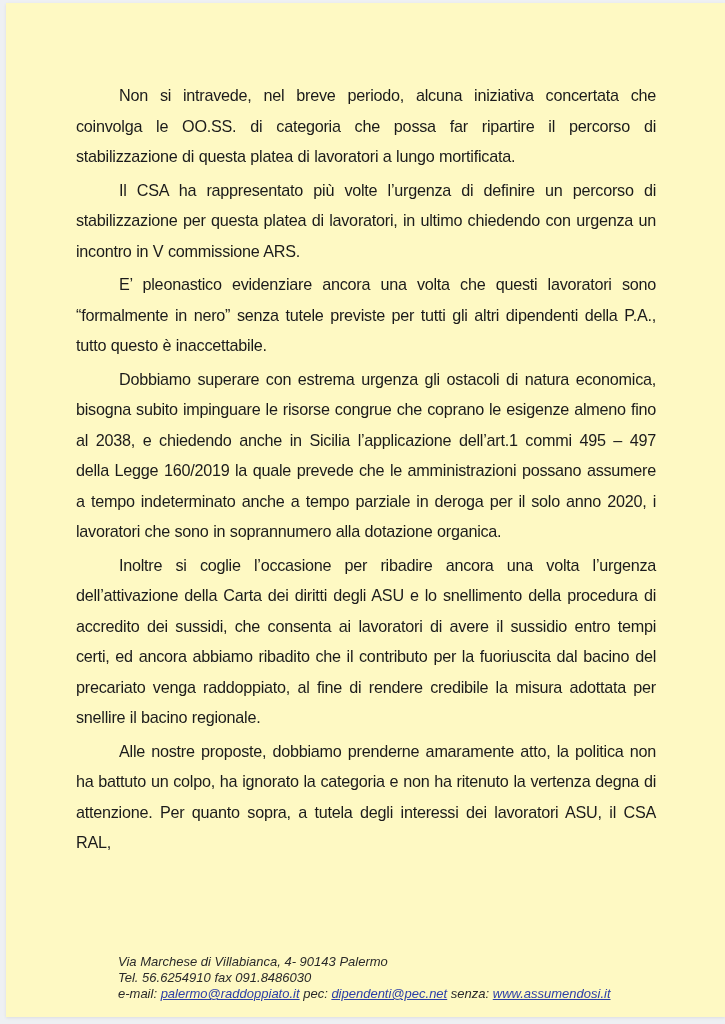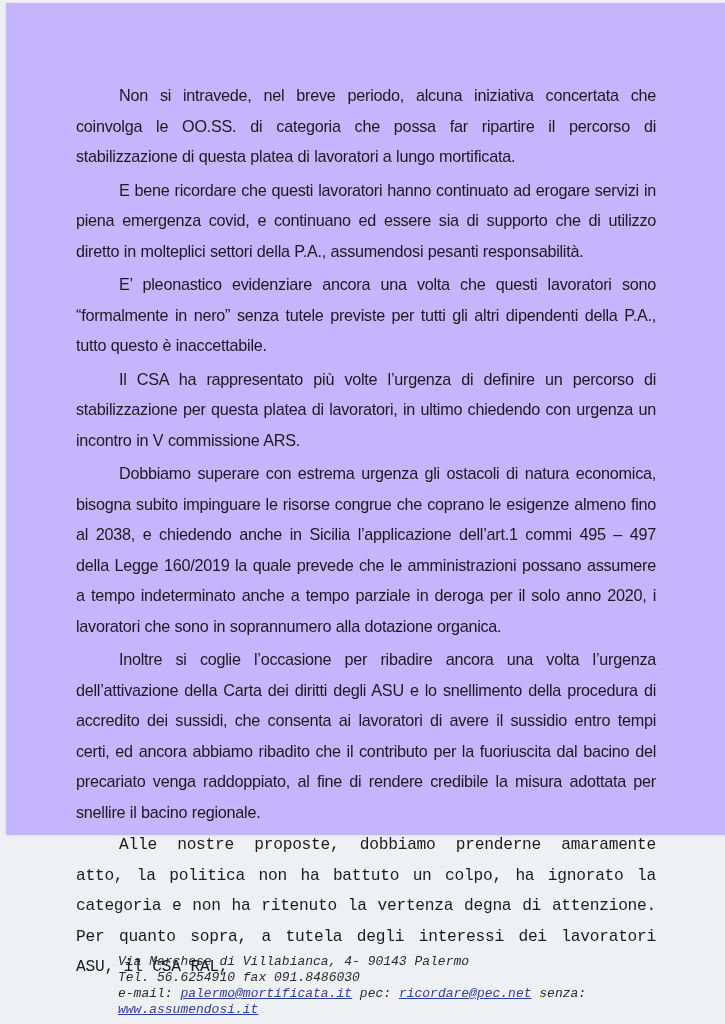--- a/index.html
+++ b/index.html
@@ -3,68 +3,67 @@
 <meta charset="utf-8">
 <style>
   html, body { margin: 0; padding: 0; }
   body {
     width: 725px; height: 1024px; overflow: hidden;
     background: #eef0f3;
     position: relative;
   }
   .page {
     position: absolute;
-    left: 6px; top: 3px; right: 0; height: 832px;
-    background: #c4b5fd;
+    left: 6px; top: 3px; right: 0; height: 1014px;
+    background: #fef9c3;
     box-shadow: 0 1px 3px rgba(0,0,0,0.08);
   }
   .body-text {
     position: absolute;
     left: 70px; top: 77px; width: 580px;
     font-family: "Liberation Sans", "DejaVu Sans", sans-serif;
     font-size: 16.2px;
     color: #1b1b1b;
     letter-spacing: -0.25px;
     word-spacing: 0.3px;
   }
   .para {
     margin: 0 0 3px 0;
     line-height: 30.5px;
     text-align: justify;
     text-indent: 43px;
   }
-  .para.last { text-align: justify; font-family: Liberation Mono, monospace; }
+  .para.last { text-align: justify; }
   .footer {
     position: absolute;
     left: 112px; top: 951px;
-    font-family: Liberation Mono, monospace;
+    font-family: Liberation Sans, sans-serif;
     font-style: italic;
     font-size: 13px;
     line-height: 16px;
     color: #2a2a2a;
   }
   .footer a {
     color: #2b3ea8;
     text-decoration: underline;
   }
 </style>
 </head>
 <body>
 
 <div class="page">
   <div class="body-text">
     <p class="para">Non si intravede, nel breve periodo, alcuna iniziativa concertata che coinvolga le OO.SS. di categoria che possa far ripartire il percorso di stabilizzazione di questa platea di lavoratori a lungo mortificata.</p>
-    <p class="para">E bene ricordare che questi lavoratori hanno continuato ad erogare servizi in piena emergenza covid, e continuano ed essere sia di supporto che di utilizzo diretto in molteplici settori della P.A., assumendosi pesanti responsabilità.</p>
+    <p class="para">Il CSA ha rappresentato più volte l’urgenza di definire un percorso di stabilizzazione per questa platea di lavoratori, in ultimo chiedendo con urgenza un incontro in V commissione ARS.</p>
     <p class="para">E’ pleonastico evidenziare ancora una volta che questi lavoratori sono “formalmente in nero”  senza tutele previste per tutti gli altri dipendenti della P.A., tutto questo è inaccettabile.</p>
-    <p class="para">Il CSA ha rappresentato più volte l’urgenza di definire un percorso di stabilizzazione per questa platea di lavoratori, in ultimo chiedendo con urgenza un incontro in V commissione ARS.</p>
     <p class="para">Dobbiamo superare con estrema urgenza gli ostacoli di natura economica, bisogna subito impinguare le risorse congrue che coprano le esigenze almeno fino al 2038, e chiedendo anche in Sicilia l’applicazione dell’art.1 commi 495 – 497 della Legge 160/2019 la quale prevede che le amministrazioni possano assumere a tempo indeterminato anche a tempo parziale in deroga per il solo anno 2020, i lavoratori che sono in soprannumero alla dotazione organica.</p>
     <p class="para">Inoltre si  coglie l’occasione per ribadire ancora una volta  l’urgenza dell’attivazione della Carta dei diritti degli ASU e lo snellimento della procedura di accredito dei sussidi, che consenta ai lavoratori di avere il sussidio entro tempi certi, ed ancora abbiamo ribadito che il contributo per la fuoriuscita dal bacino del precariato venga raddoppiato, al fine di rendere credibile la misura adottata per snellire il bacino regionale.</p>
     <p class="para last">Alle nostre proposte, dobbiamo prenderne amaramente atto, la politica non ha battuto un colpo, ha ignorato la categoria e non ha ritenuto la vertenza degna di attenzione. Per quanto sopra, a tutela degli interessi dei lavoratori ASU, il CSA RAL,</p>
   </div>
 
   <div class="footer">
     <div>Via  Marchese di Villabianca, 4- 90143 Palermo</div>
     <div>Tel. 56.6254910 fax 091.8486030</div>
     <div>
-      <span>e-mail: </span><a>palermo@mortificata.it</a><span> pec: </span><a>ricordare@pec.net</a><span> senza: </span><a>www.assumendosi.it</a>
+      <span>e-mail: </span><a>palermo@raddoppiato.it</a><span> pec: </span><a>dipendenti@pec.net</a><span> senza: </span><a>www.assumendosi.it</a>
     </div>
   </div>
 </div>
 
 </body></html>

